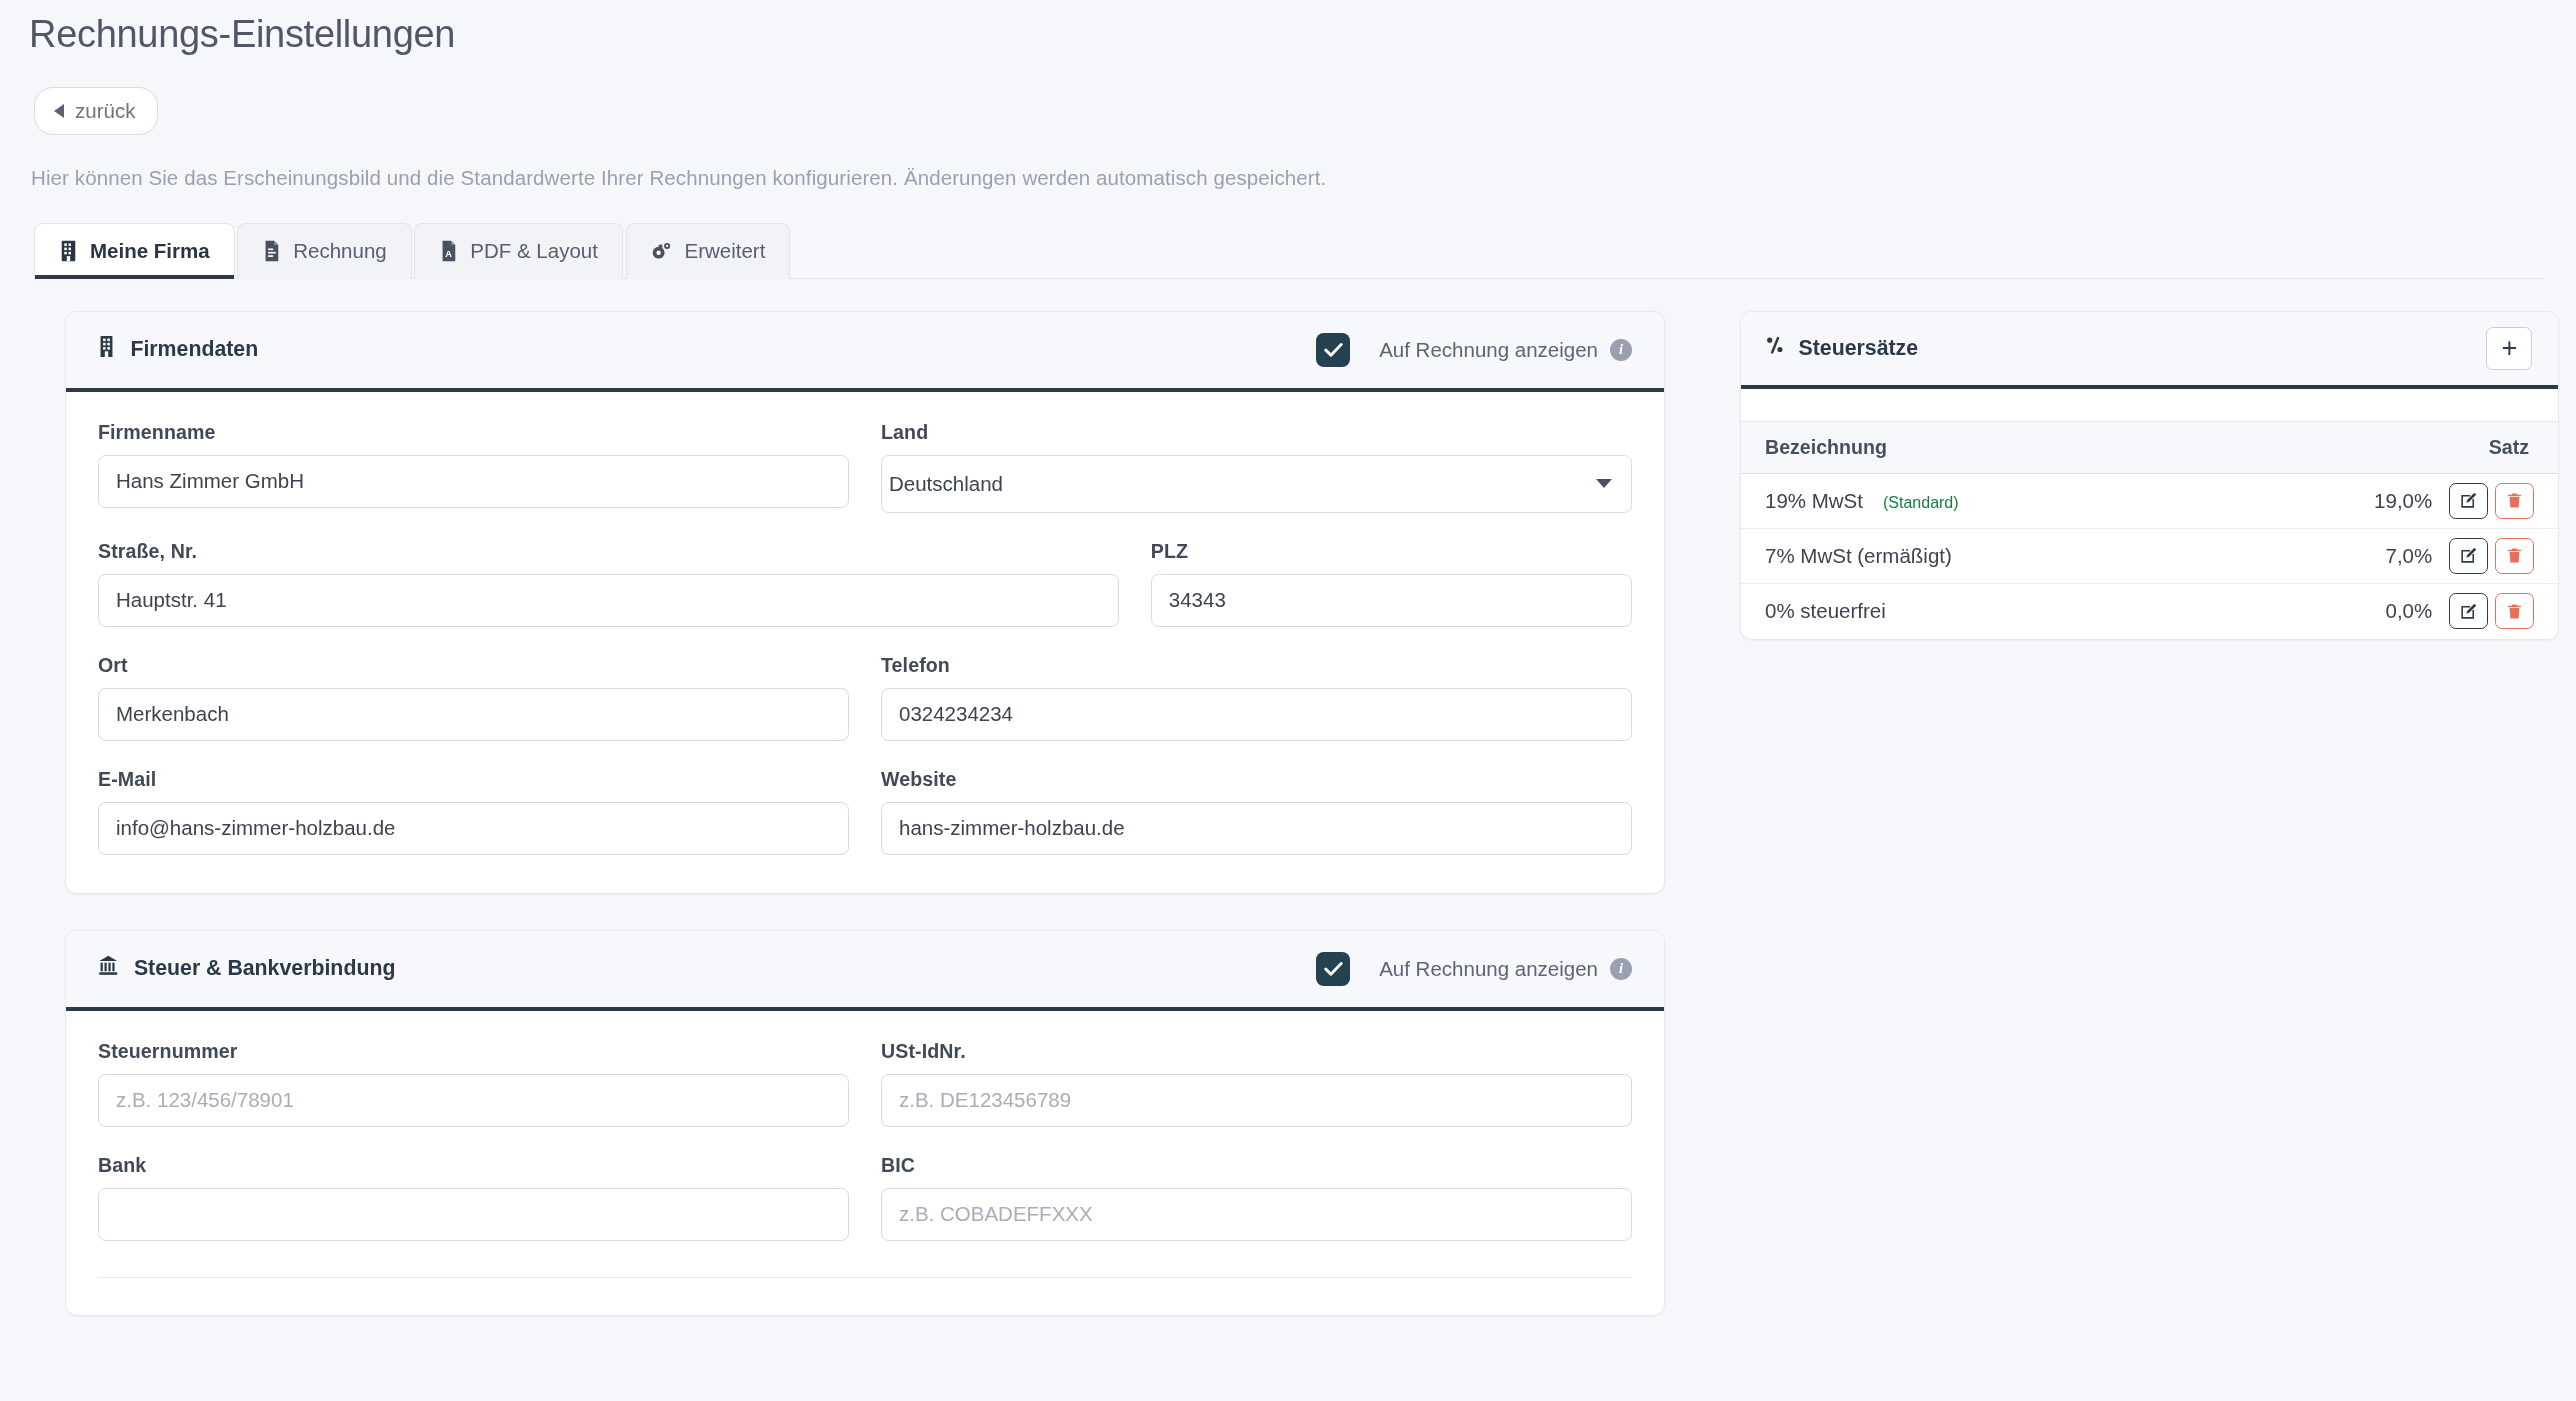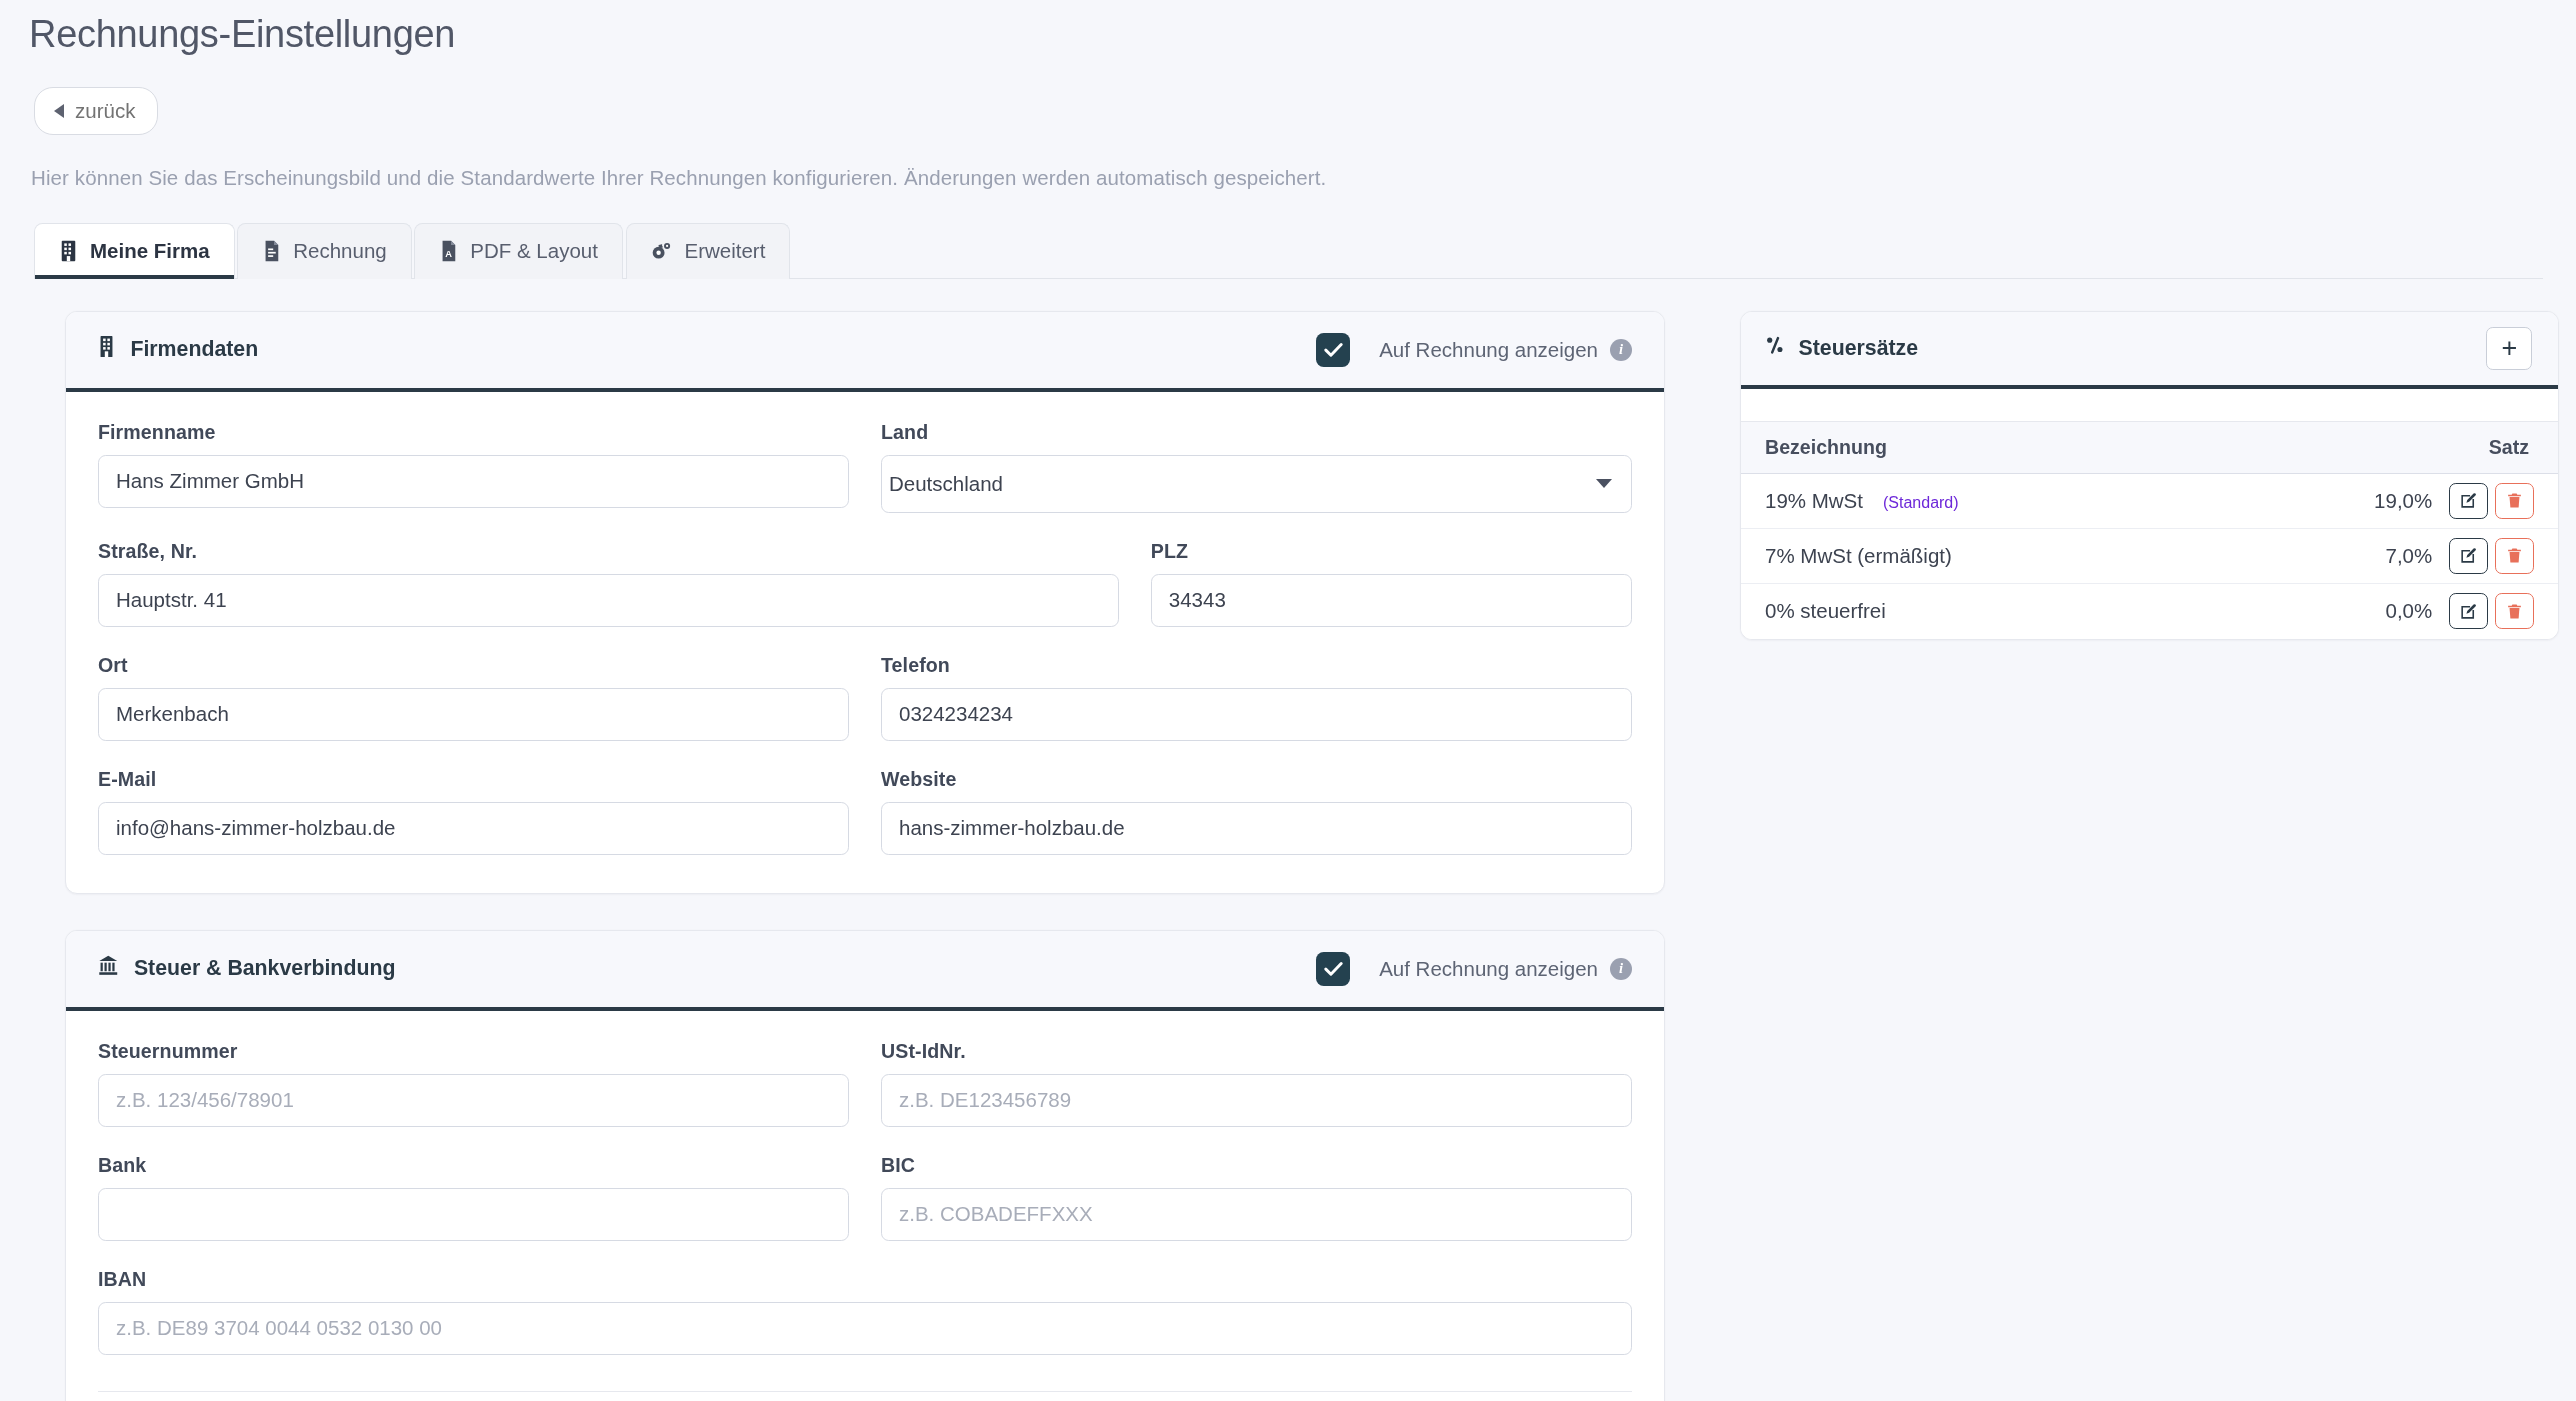--- a/index.html
+++ b/index.html
@@ -258,21 +258,21 @@
     align-items: center;
     height: 55px;
     padding: 0 24px;
     border-bottom: 0.9px solid #eceef3;
     font-size: 20.5px;
     color: #3d4350;
     background: #fff;
   }
   .trow:last-child { border-bottom: none; }
   .td-name { flex: 1; display: flex; align-items: baseline; gap: 20px; }
-  .td-std { font-size: 16px; color: #6d28d9; }
+  .td-std { font-size: 16px; color: #15803d; }
   .td-rate { width: 111px; text-align: right; padding-right: 10.2px; }
   .icon-btn {
     width: 39px; height: 36px;
     border-radius: 6.8px;
     display: flex; align-items: center; justify-content: center;
     cursor: pointer;
     margin-left: 6.8px;
   }
   .icon-btn.edit { border: 0.9px solid #2b3a46; background: #fff; }
   .icon-btn.del  { border: 0.9px solid #e8705a; background: #fff; }
@@ -488,26 +488,20 @@
             <div class="field f-50">
               <span class="flabel">Bank</span>
               <div class="finput"></div>
             </div>
             <div class="field f-50">
               <span class="flabel">BIC</span>
               <div class="finput ph">z.B. COBADEFFXXX</div>
             </div>
           </div>
 
-          <div class="row">
-            <div class="field f-100">
-              <span class="flabel">IBAN</span>
-              <div class="finput ph">z.B. DE89 3704 0044 0532 0130 00</div>
-            </div>
-          </div>
 
           <div class="divider"></div>
         </div>
       </div>
 
     </div>
 
     <div class="col-right">
       <div class="panel">
         <div class="panel-head">

